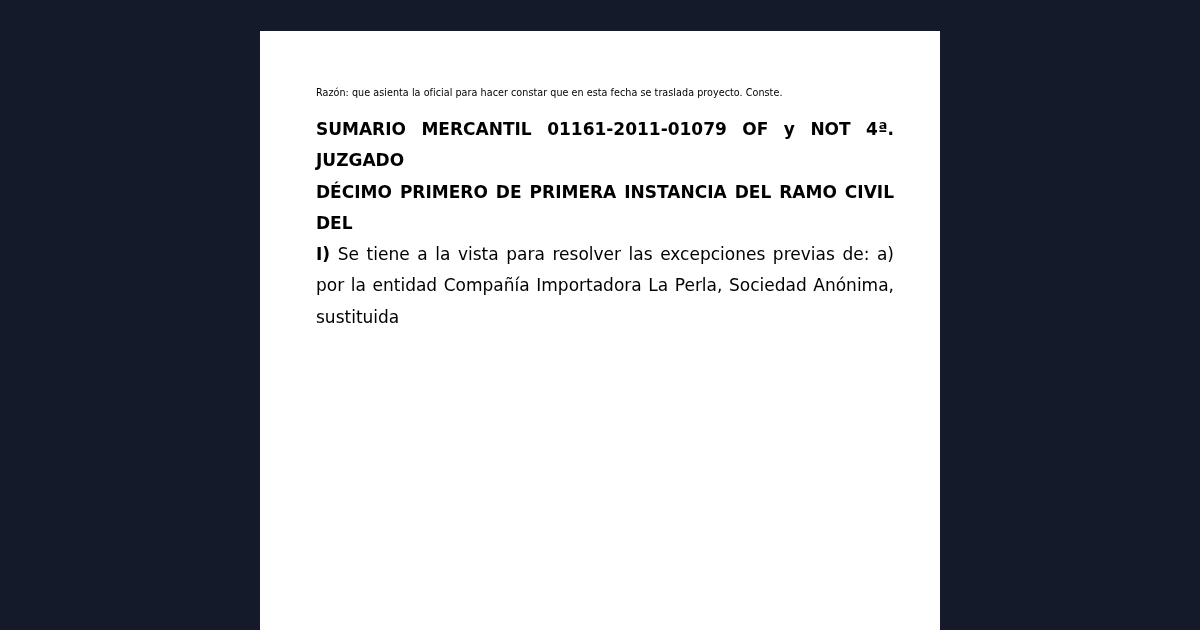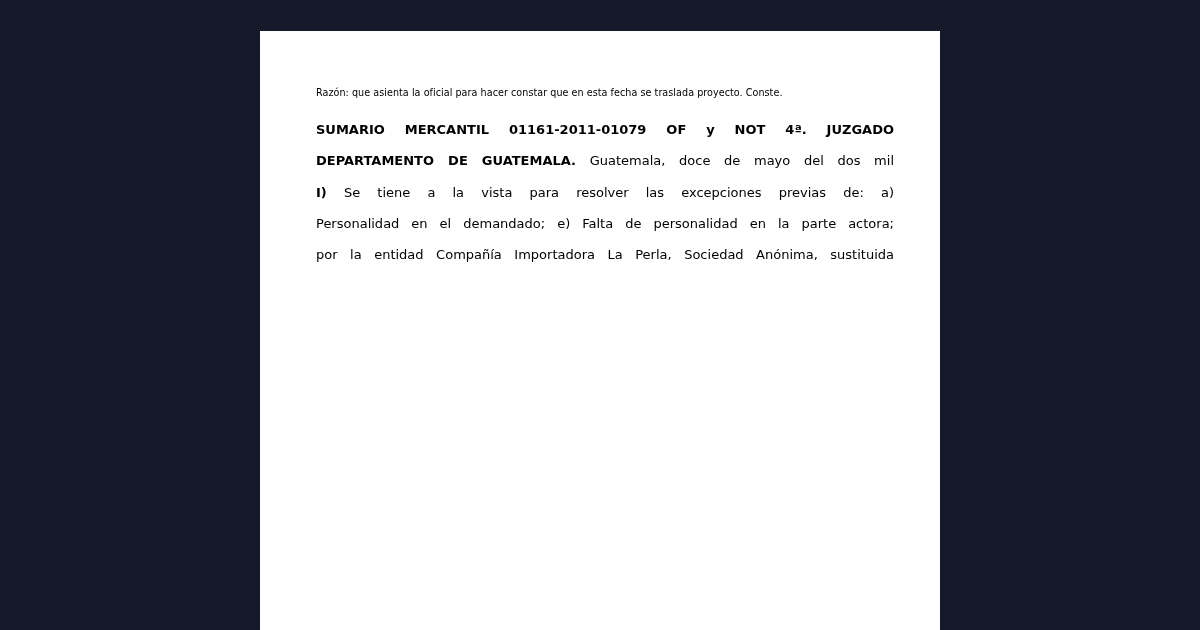--- a/index.html
+++ b/index.html
@@ -36,21 +36,21 @@
   #page-inner {
     position: absolute;
     left: 56px;
     top: 55px;
     width: 578px;
   }
 
   .doc-line {
     color: #000000;
     font-family: "DejaVu Sans", sans-serif;
-    font-size: 13px;
+    font-size: 17px;
     line-height: 31.3px;
     text-align: justify;
     text-align-last: justify;
     letter-spacing: 0px;
     white-space: normal;
     margin: 0;
   }
 
   
   .razon-line {
@@ -83,22 +83,21 @@
 
 <div id="viewport">
 
   <div id="page">
     <div id="page-inner">
 
       <p class="razon-line">Razón: que asienta la oficial para hacer constar que en esta fecha se traslada proyecto. Conste.</p>
 
       <div id="body-lines">
           <p class="doc-line pline"><span class="bold">SUMARIO MERCANTIL 01161-2011-01079 OF y NOT 4ª. JUZGADO</span></p>
-          <p class="doc-line pline"><span class="bold">DEPARTAMENTO DE GUATEMALA.</span><span> Guatemala, doce de mayo del dos mil</span></p>
+          <p class="doc-line pline"><span class="bold">DÉCIMO PRIMERO DE PRIMERA INSTANCIA DEL RAMO CIVIL DEL</span></p>
           <p class="doc-line pline"><span class="bold">I)</span><span> Se tiene a la vista para resolver las excepciones previas de: a)</span></p>
-          <p class="doc-line pline"><span>Personalidad en el demandado; e)  Falta de personalidad en la parte actora;</span></p>
           <p class="doc-line pline"><span>por la entidad Compañía Importadora La Perla, Sociedad Anónima, sustituida</span></p>
         </div>
 
     </div>
   </div>
 
 </div>
 
 </body></html>

